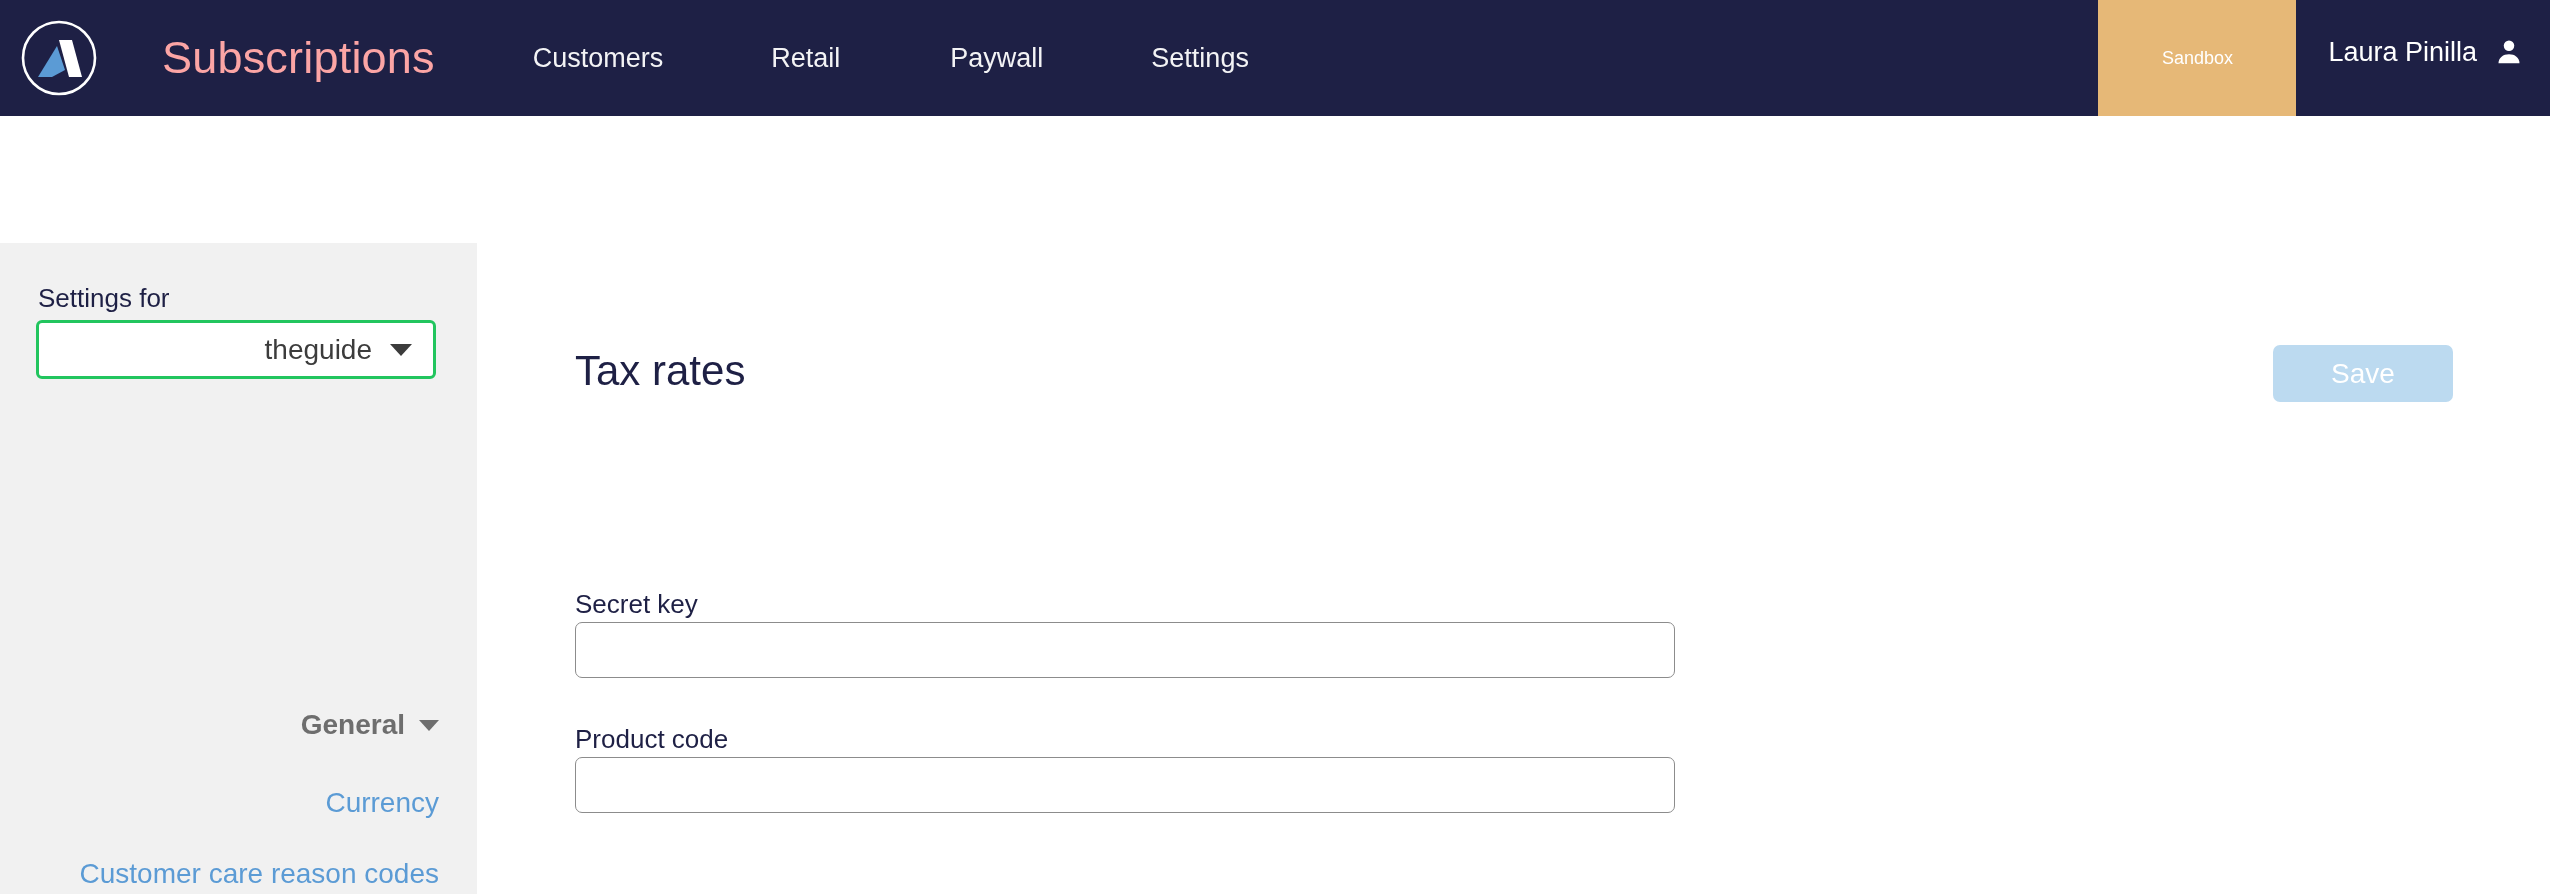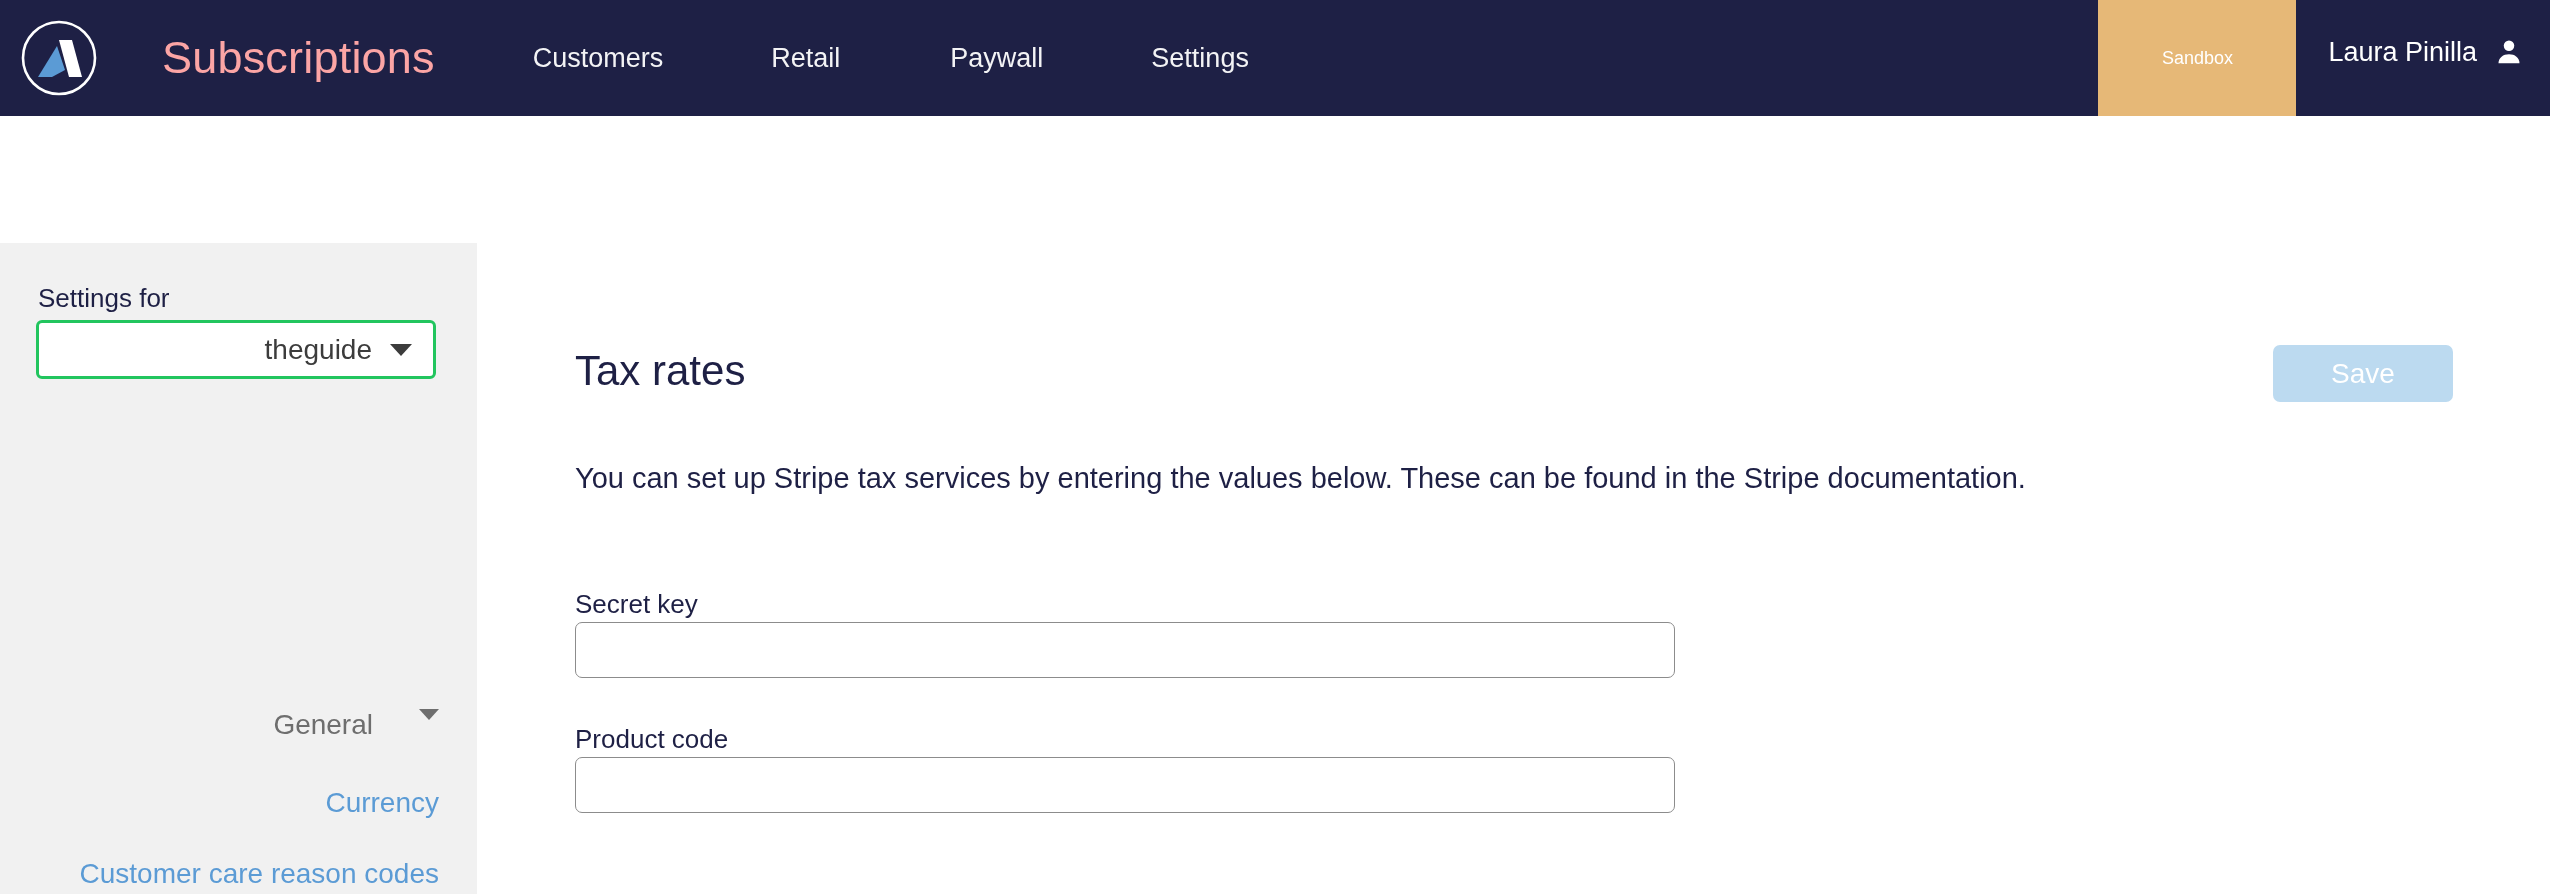--- a/index.html
+++ b/index.html
@@ -142,27 +142,26 @@
     border-right-width: 10px;
     border-top-width: 11px;
     border-top-color: #6e6e6e;
     margin-left: 14px;
   }
 
   .side-group-head {
     position: absolute;
     right: 38px;
     display: flex;
-    align-items: flex-start;
+    align-items: center;
     font-size: 28px;
-    font-weight: normal;
+    font-weight: bold;
     color: #6e6e6e;
     cursor: pointer;
     white-space: nowrap;
-    gap: 32px;
   }
   .side-link {
     position: absolute;
     right: 38px;
     font-size: 28px;
     color: #5b9bd5;
     cursor: pointer;
     white-space: nowrap;
   }
   #grp-general   { top: 466px; }
@@ -288,20 +287,19 @@
   <div class="side-link" id="lnk-ccrc">Customer care reason codes</div>
 
 </aside>
 
 <main class="main">
 
   <h1 class="page-title">Tax rates</h1>
 
   <button class="save-button">Save</button>
 
-  <p class="description">You can set up Stripe tax services by entering the values below. These can be found in the Stripe documentation.</p>
 
   <label class="field-label" id="lbl-secret">Secret key</label>
   <input class="field-input" id="inp-secret" type="text" value="" style="">
 
   <label class="field-label" id="lbl-product">Product code</label>
   <input class="field-input" id="inp-product" type="text" value="" style="">
 </main>
 
 </body></html>

